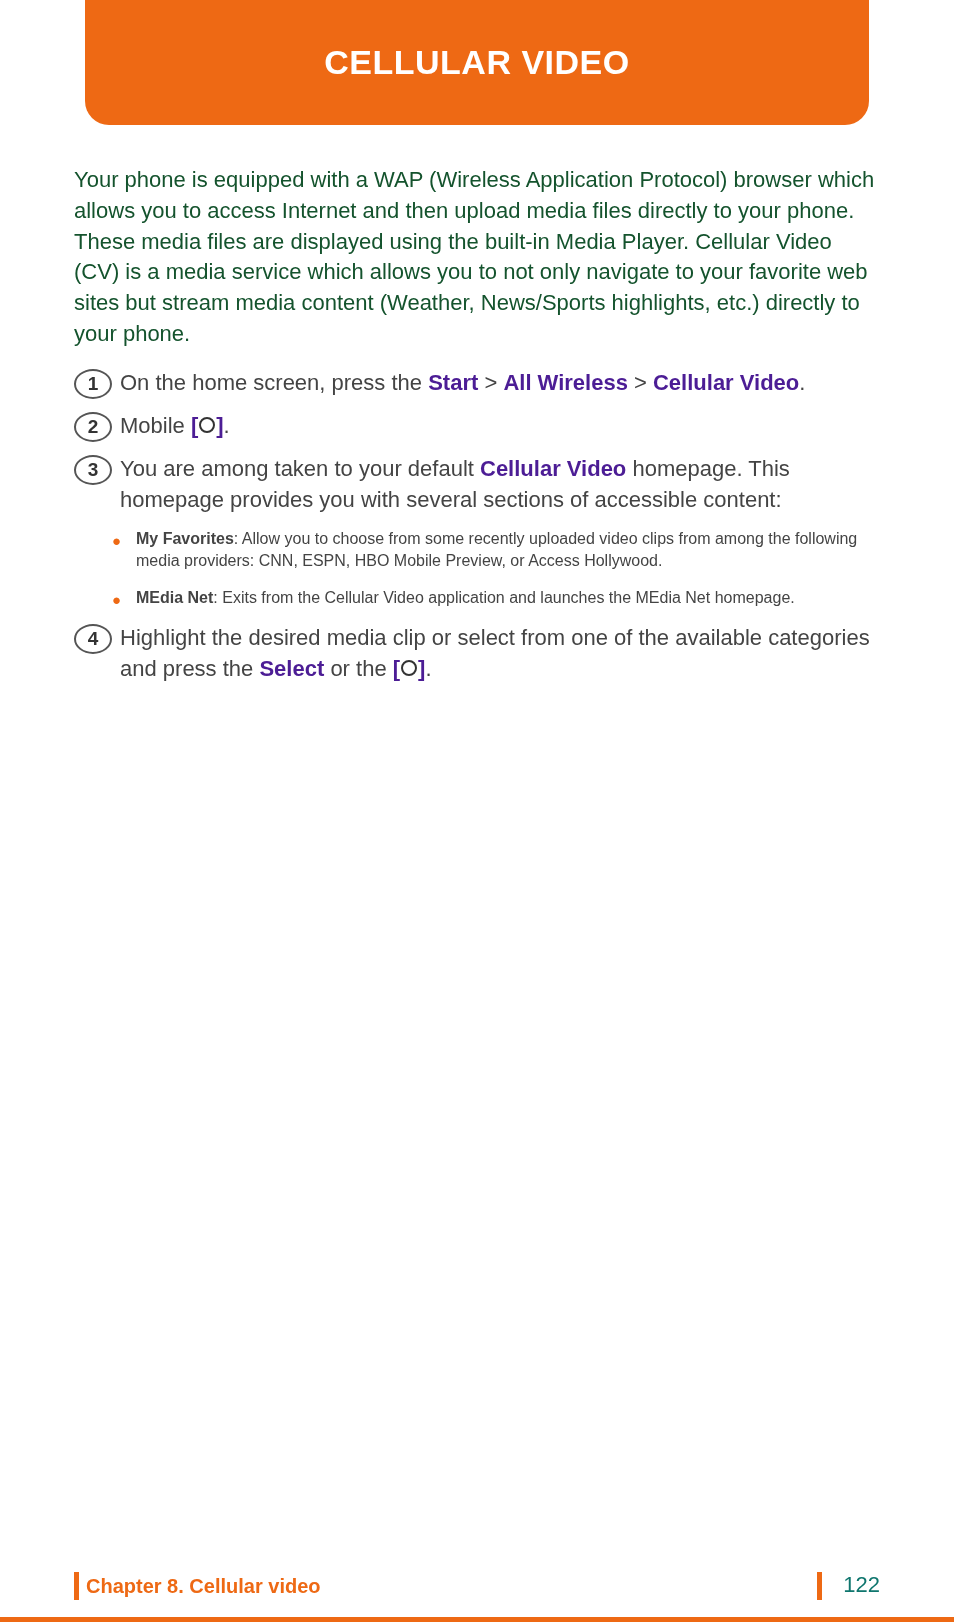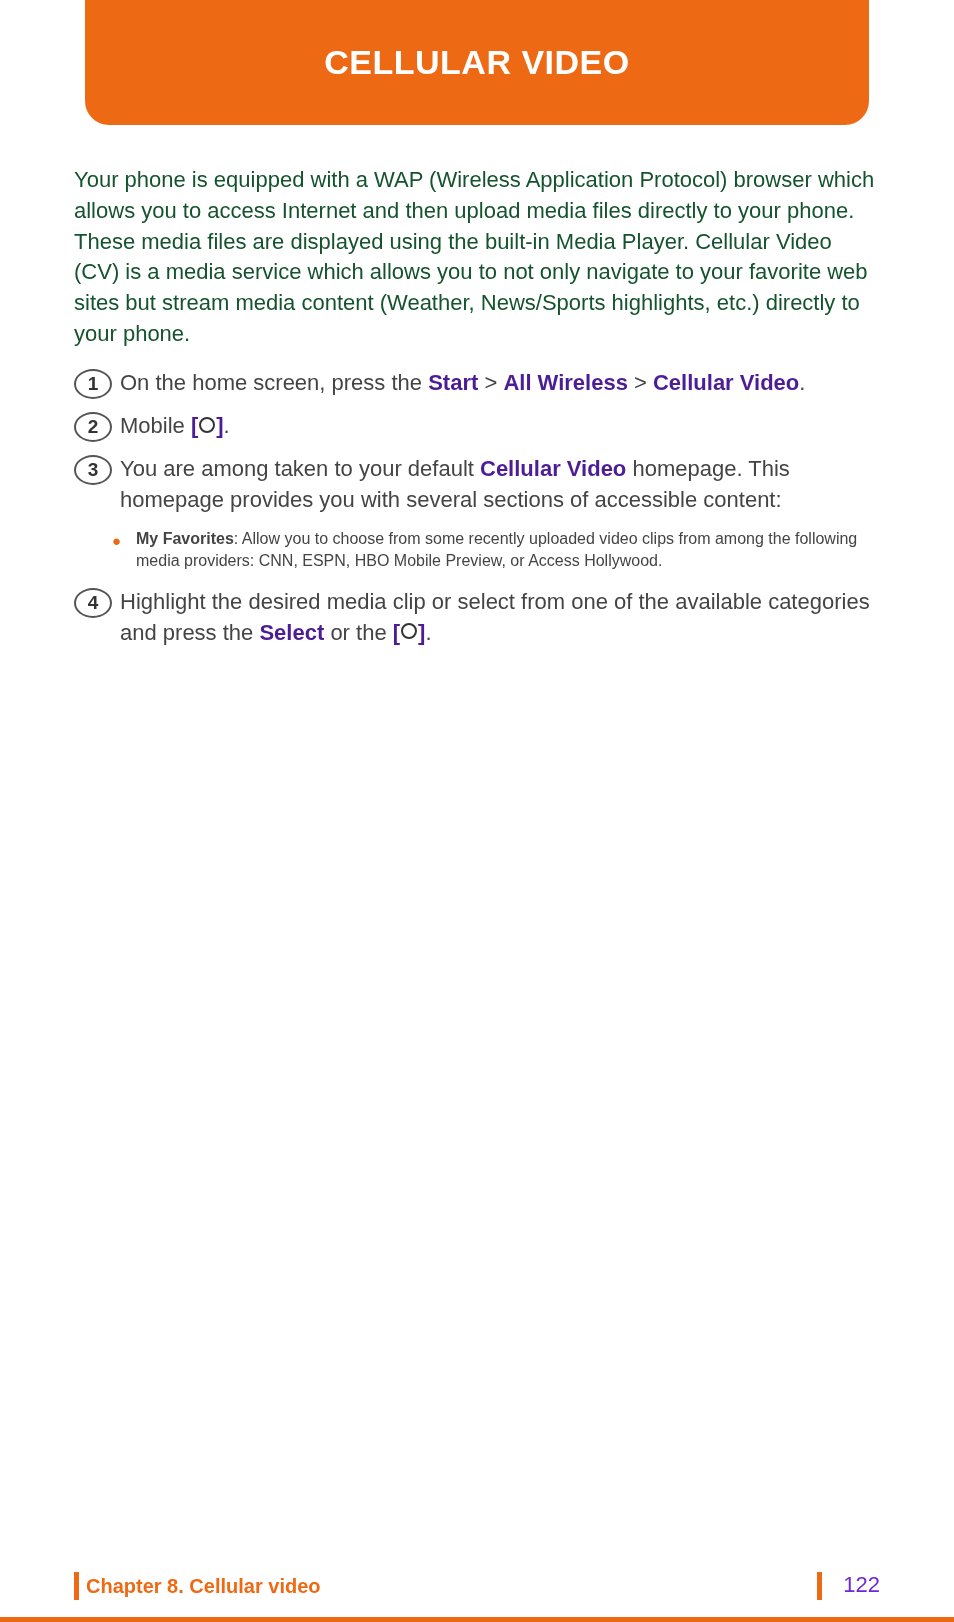--- a/index.html
+++ b/index.html
@@ -127,21 +127,21 @@
       right: 132px;
       bottom: 22px;
       width: 5px;
       height: 28px;
       background: #ee6914;
     }
     .footer-page {
       position: absolute;
       right: 74px;
       bottom: 24px;
-      color: #6d28d9;
+      color: #0f766e;
       font-size: 22px;
     }
   </style>
 </head>
 <body>
 
 <div class="header-tab">
   <div class="header-title">CELLULAR VIDEO</div>
 </div>
 
@@ -166,20 +166,21 @@
 
   <div class="step">
     <div class="step-marker">3</div>
     <div class="step-body">
       <span>You are among taken to your default </span><b>Cellular Video</b><span> homepage. This homepage provides you with several sections of accessible content:</span>
     </div>
   </div>
 
   <ul class="sub-list">
     <li><b>My Favorites</b><span>: Allow you to choose from some recently uploaded video clips from among the following media providers: CNN, ESPN, HBO Mobile Preview, or Access Hollywood.</span></li>
+    <li><b>MEdia Net</b><span>: Exits from the Cellular Video application and launches the MEdia Net homepage.</span></li>
   </ul>
 
   <div class="step">
     <div class="step-marker">4</div>
     <div class="step-body">
       <span>Highlight the desired media clip or select from one of the available categories and press the </span><b>Select</b><span> or the </span><b>[</b><span class="ok-icon"><svg width="18" height="18" viewBox="0 0 18 18">
             <circle cx="9" cy="9" r="7" fill="none" stroke="#333" stroke-width="2"></circle>
           </svg></span><b>]</b><span>.</span>
     </div>
   </div>

